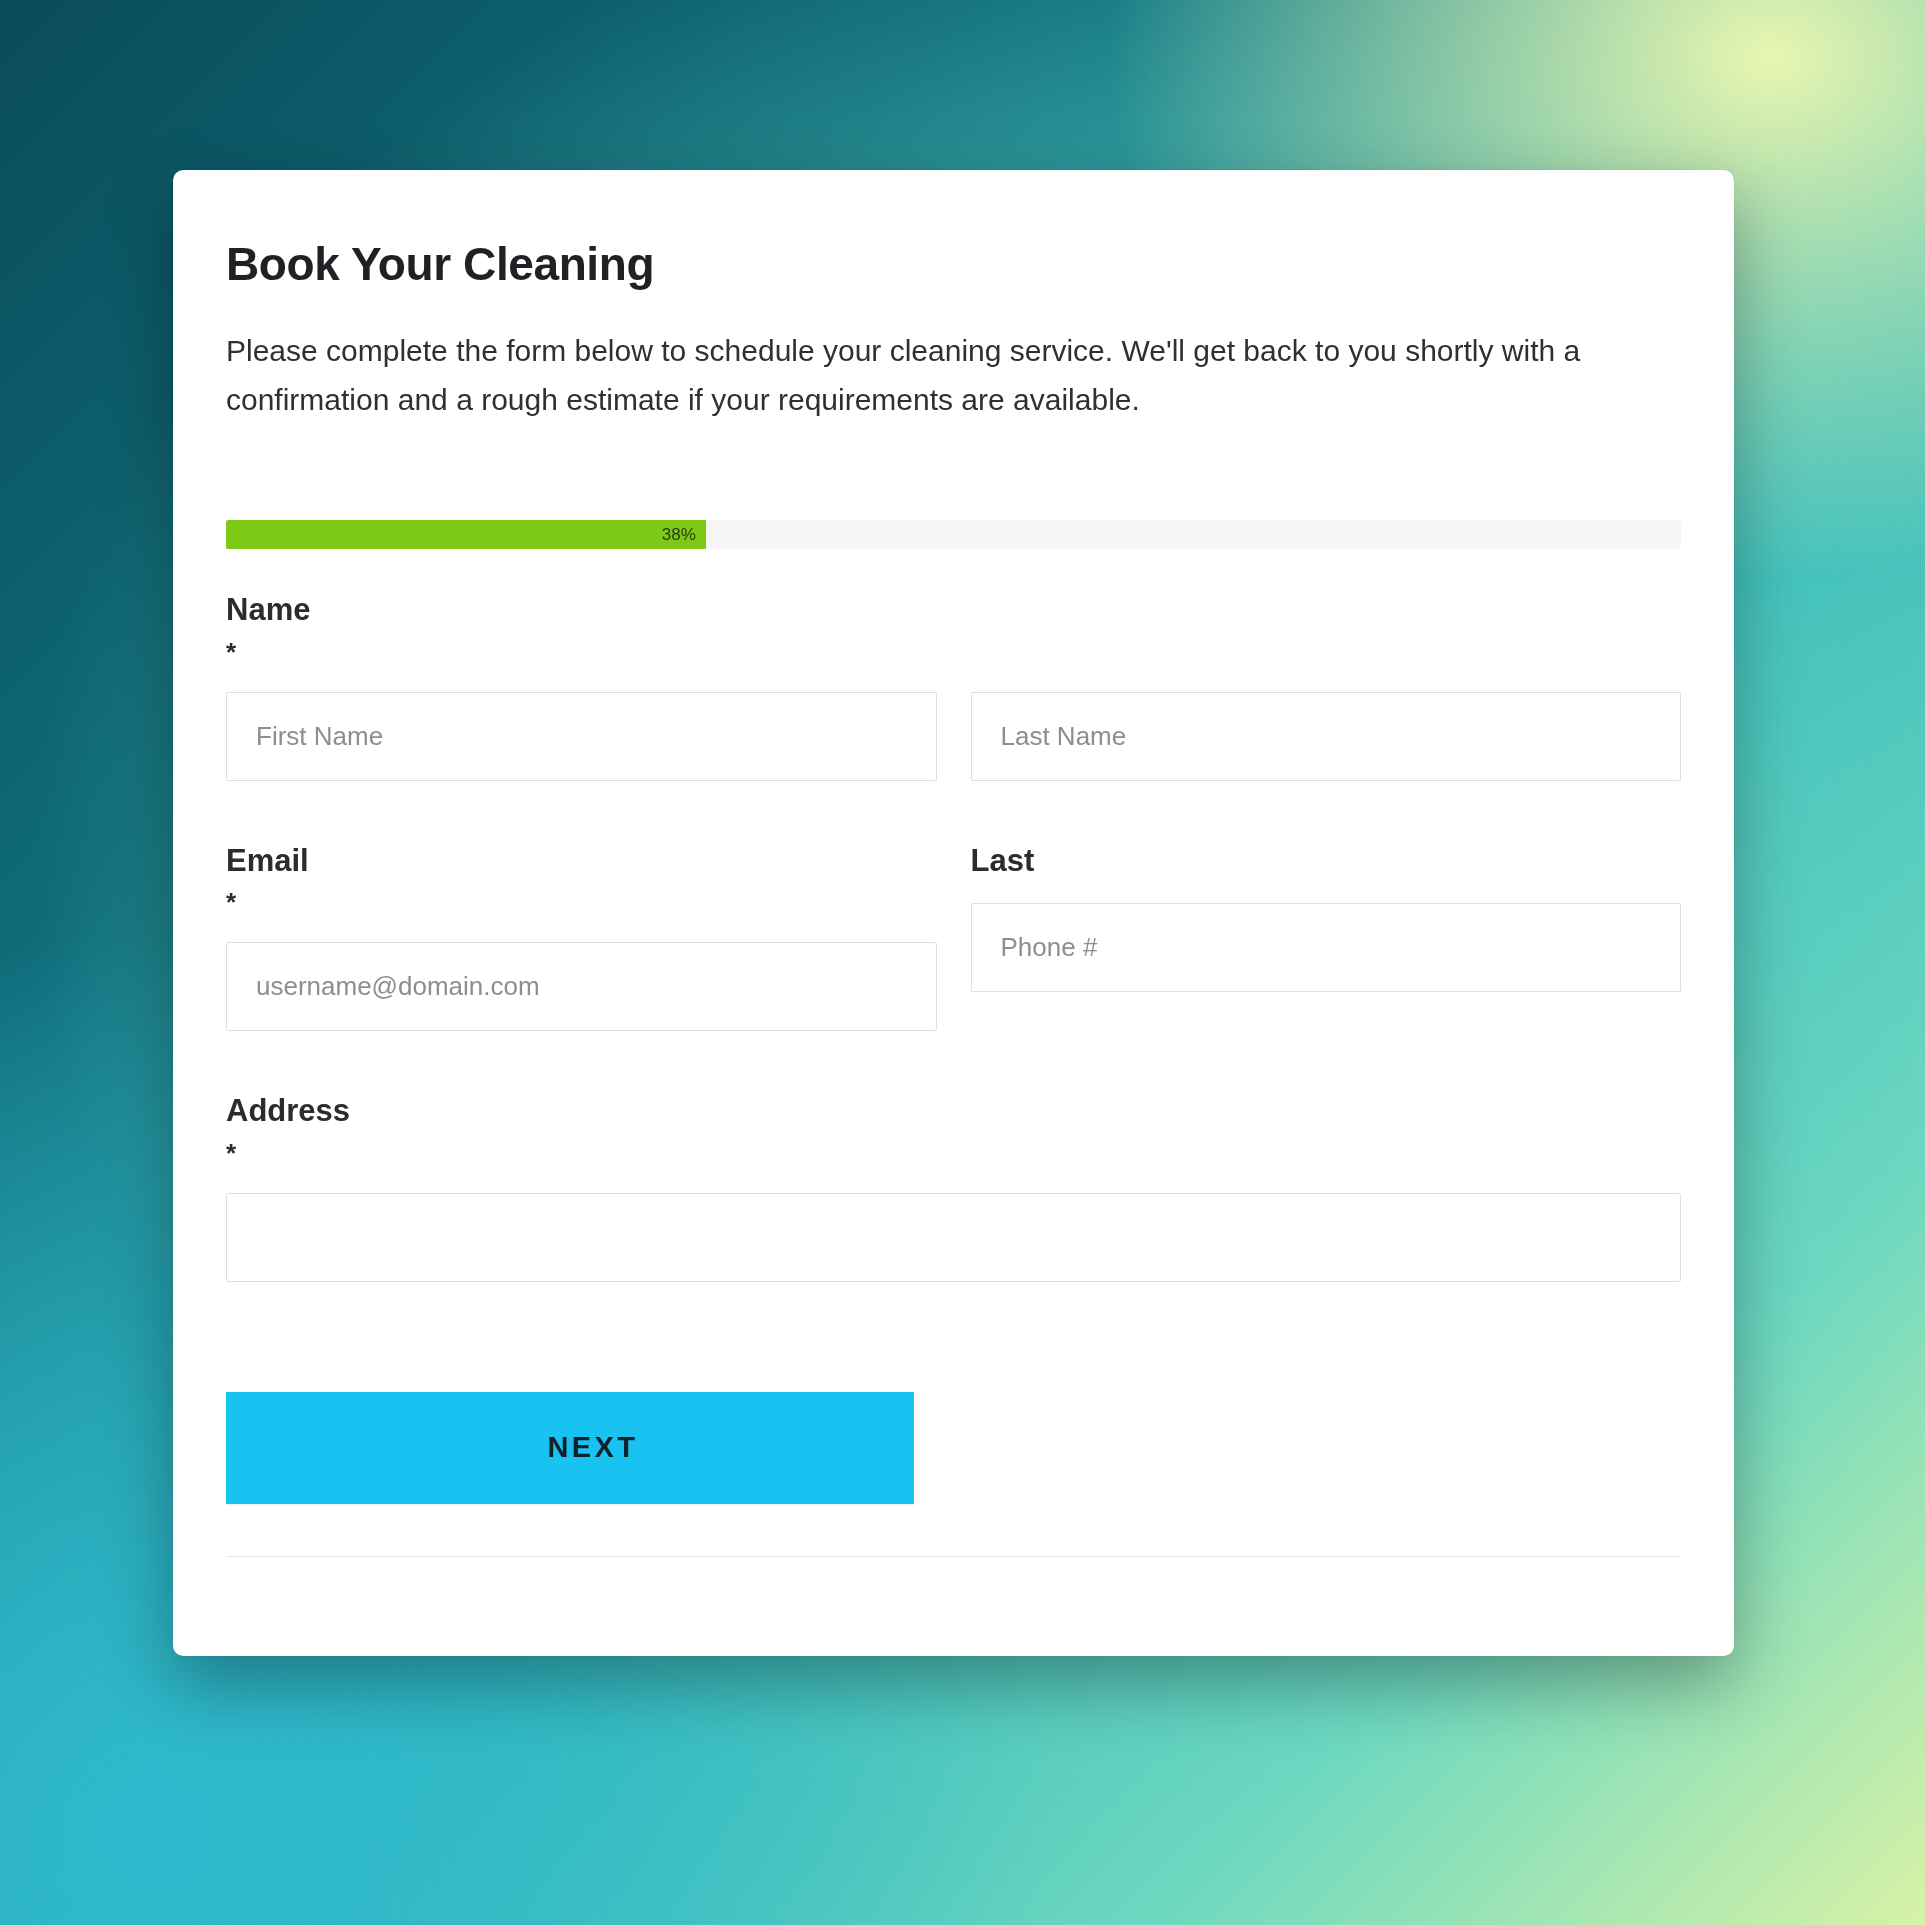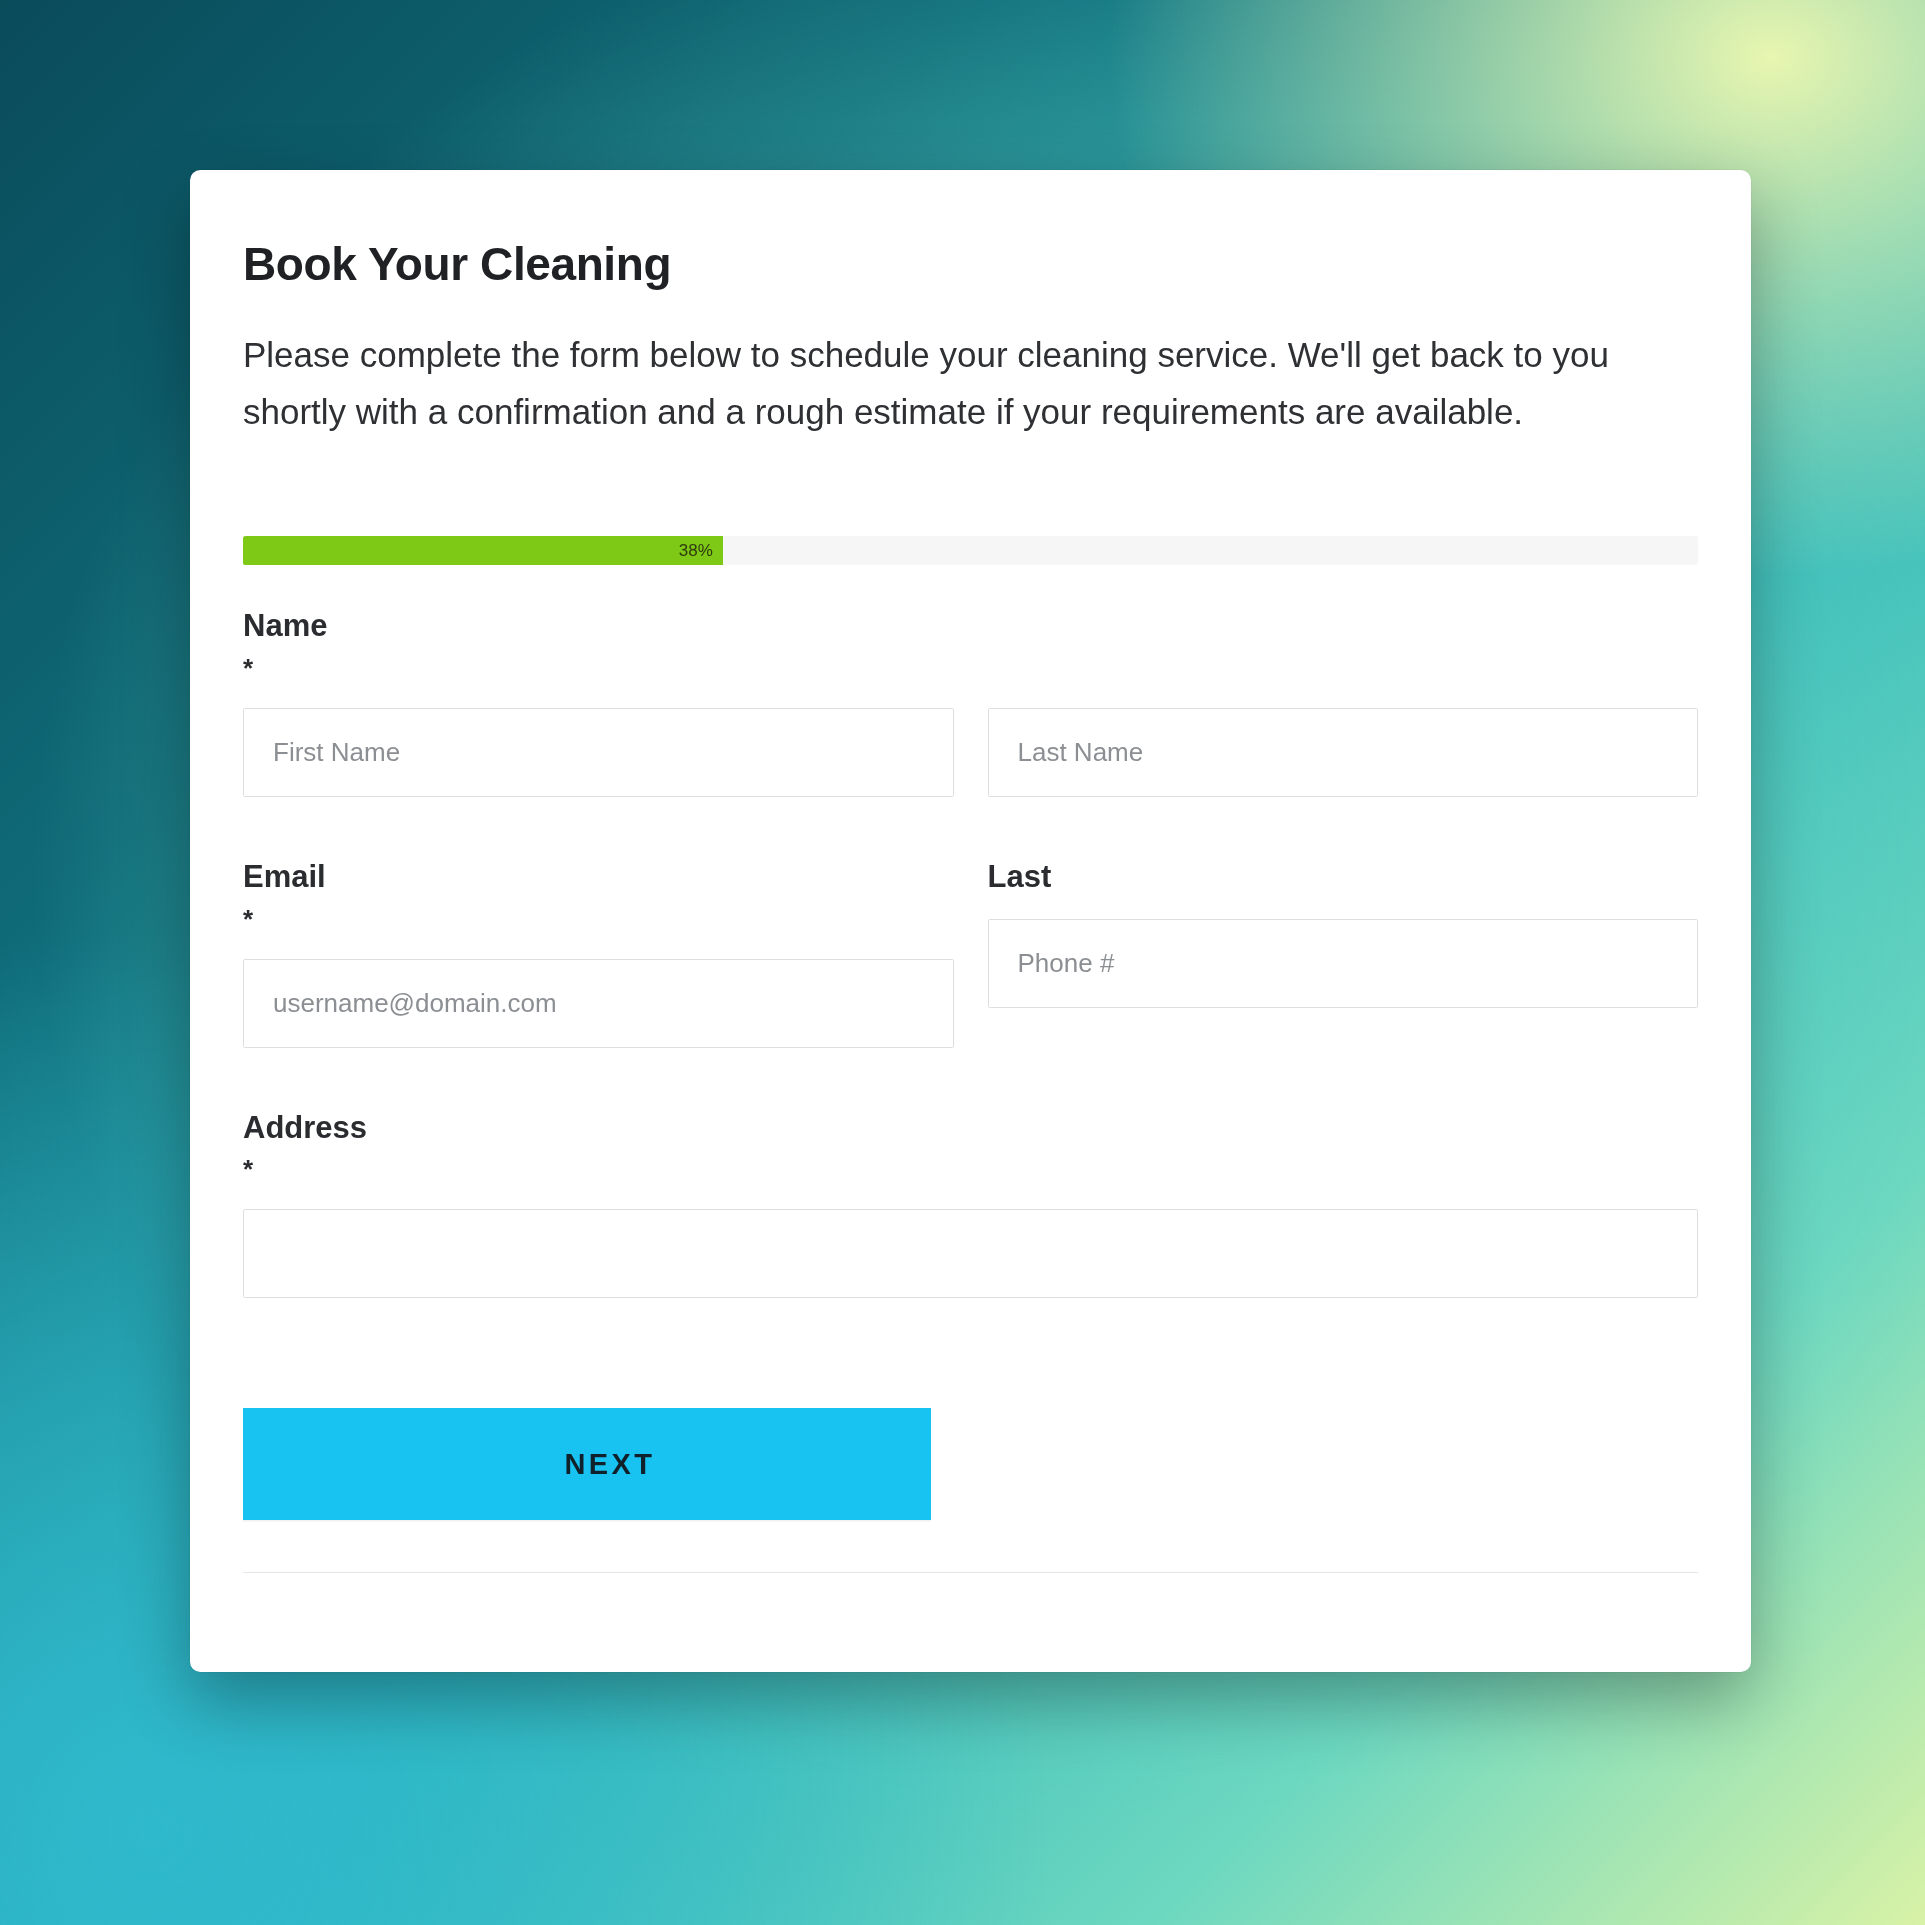--- a/index.html
+++ b/index.html
@@ -10,37 +10,37 @@
       radial-gradient(ellipse 1205px 946px at 92% 3%, #e8f6b0 0%, rgba(232,246,176,0) 55%),
       radial-gradient(ellipse 1463px 1377px at 55% 45%, #5fd2c3 0%, rgba(95,210,195,0) 70%),
       radial-gradient(ellipse 1377px 1377px at 8% 95%, #2fb9cd 0%, rgba(47,185,205,0) 65%),
       linear-gradient(135deg, #0a4b5a 0%, #0f6b78 25%, #2cb4b8 55%, #6dd8c0 80%, #d8f2a6 100%);
     min-height: 1926px;
     width: 1926px;
     position: relative;
   }
   .card {
     position: absolute;
-    left: 190px;
+    left: 173px;
     top: 170px;
     width: 1561px;
     background: #ffffff;
     border-radius: 10.3px;
     box-shadow: 0 27.5px 69px rgba(0,0,0,0.32), 0 0 0 0.9px rgba(0,0,0,0.03);
     padding: 67px 53px 59px 53px;
   }
   .title {
     font-size: 46px;
     font-weight: 600;
     color: #1f2124;
     letter-spacing: -0.4px;
     margin-bottom: 36px;
   }
   .subtitle {
-    font-size: 35px;
+    font-size: 30px;
     line-height: 1.62;
     color: #2e3033;
     margin-bottom: 96px;
     max-width: 1454px;
   }
   .progress-wrap {
     width: 100%;
     height: 29px;
     background: #f6f6f6;
     border-radius: 2.6px;

